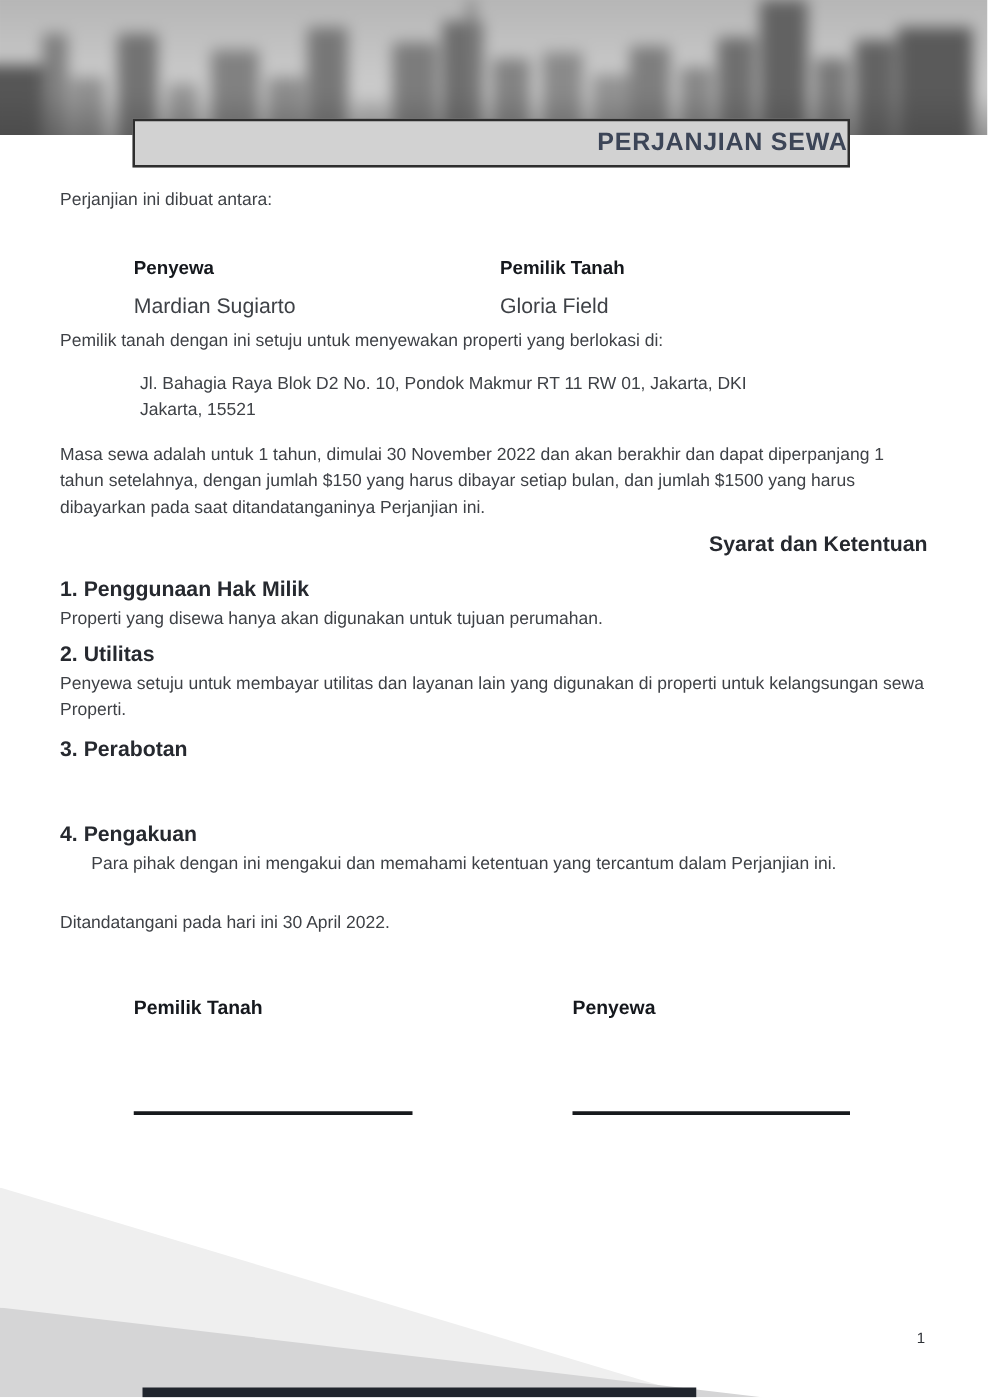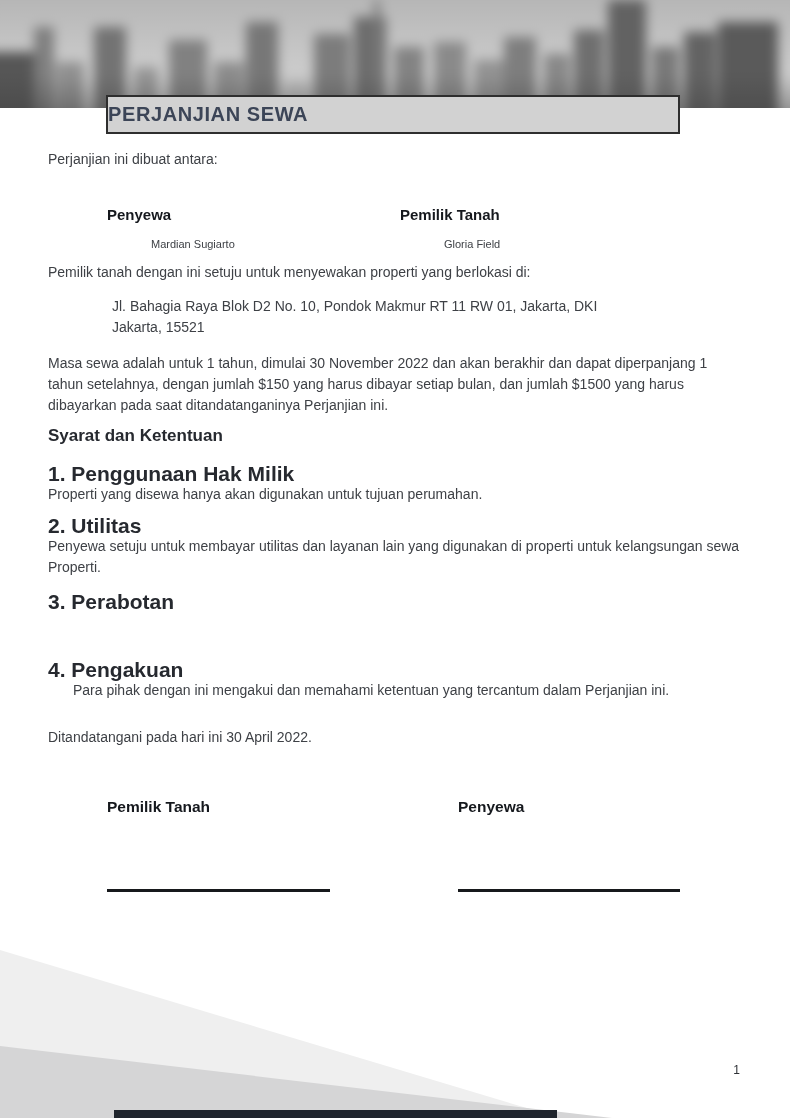--- a/index.html
+++ b/index.html
@@ -18,41 +18,41 @@
     filter:blur(6px) grayscale(1);
   }
   .b { position:absolute; bottom:0; }
   .haze { position:absolute; left:0; right:0; bottom:0; height:48px;
           background:linear-gradient(rgba(70,73,79,0),rgba(58,61,67,.55)); }
 
   
   .banner {
     position:absolute; left:106px; top:95px; width:574px; height:39px;
     background:#d2d2d2; border:2px solid #2e2e2e;
-    display:flex; align-items:center; justify-content:flex-start;
+    display:flex; align-items:center; justify-content:flex-end;
   }
   .banner h1 {
     font-size:20px; font-weight:bold; letter-spacing:.6px; color:#3c4557;
   }
 
   
   .t { position:absolute; color:#3e4146; font-size:14px; line-height:21px; }
   .intro { left:48px; top:149px; }
   .party-label { font-weight:bold; color:#15181d; font-size:15px; }
-  .party-name  { color:#3e4146; font-size:11px; margin-top:9px;margin-left:44px; }
+  .party-name  { color:#3e4146; font-size:17px; margin-top:9px; }
   .party-left  { left:107px; top:204px; }
   .party-right { left:400px; top:204px; }
   .lead { left:48px; top:262px; }
   .address { left:112px; top:296px; width:505px; }
   .term-para { left:48px; top:353px; width:696px; }
   .terms-heading {
-    position:absolute; left:48px; top:426px; width:694px; text-align:left;
+    position:absolute; left:48px; top:426px; width:694px; text-align:right;
     font-size:17px; font-weight:bold; color:#26292f;
   }
-  .sec-title { position:absolute; left:48px; font-size:21px; font-weight:bold; color:#26292f; }
+  .sec-title { position:absolute; left:48px; font-size:17px; font-weight:bold; color:#26292f; }
   .sec-body  { position:absolute; left:48px; width:700px; color:#3e4146; font-size:14px; line-height:21px; }
   .st1 { top:462px; } .sb1 { top:484px; }
   .st2 { top:514px; } .sb2 { top:536px; }
   .st3 { top:590px; } .sb3 { top:612px; line-height:24px; letter-spacing:.15px; }
   .st4 { top:658px; } .sb4 { top:680px;margin-left:25px; }
   .date-line { left:48px; top:727px; }
 
   
   .sig-label { position:absolute; top:798px; font-size:15.5px; font-weight:bold; color:#15181d; }
   .sig-label.left  { left:107px; }

